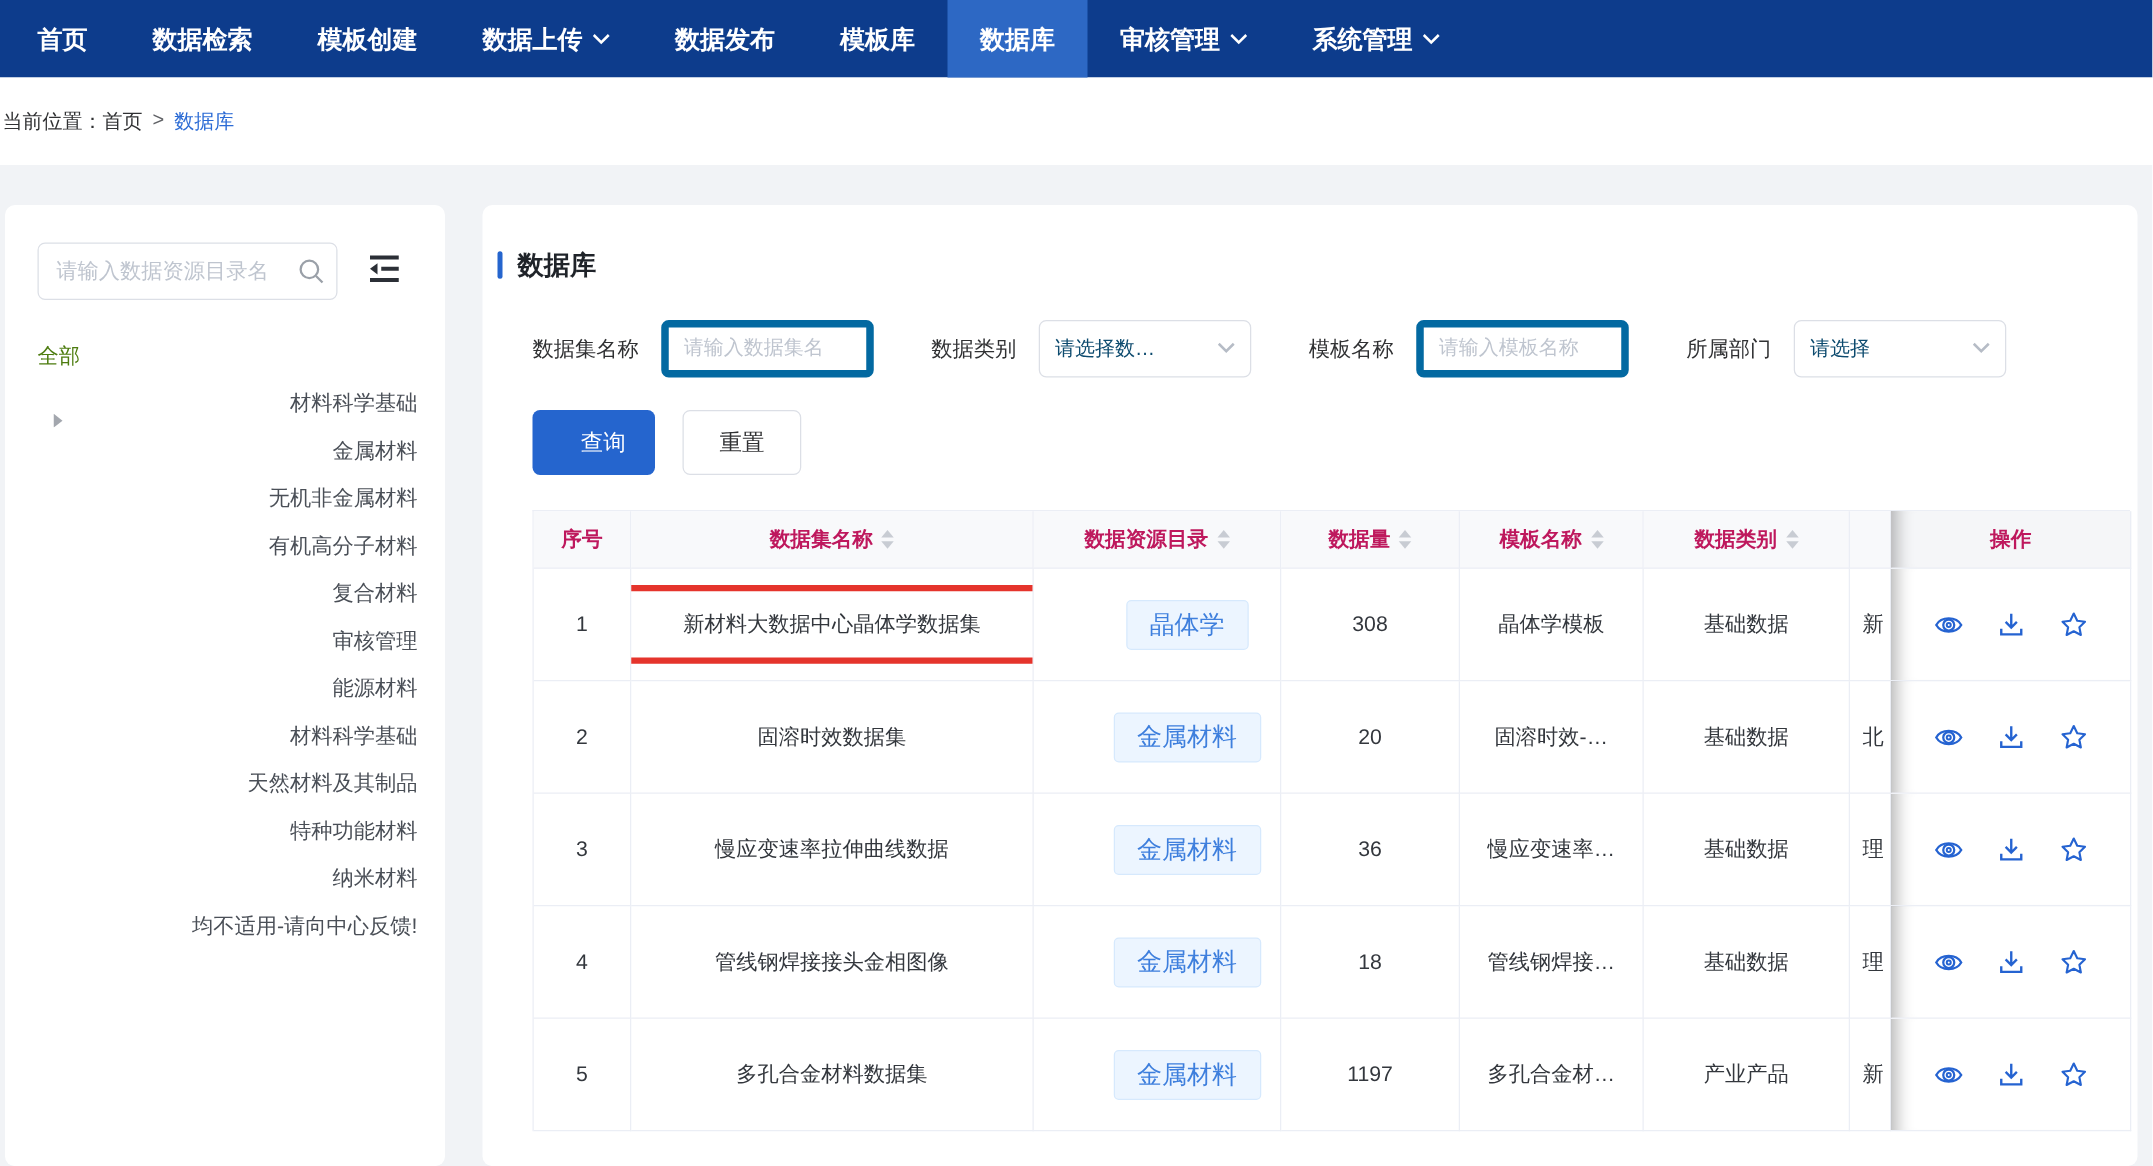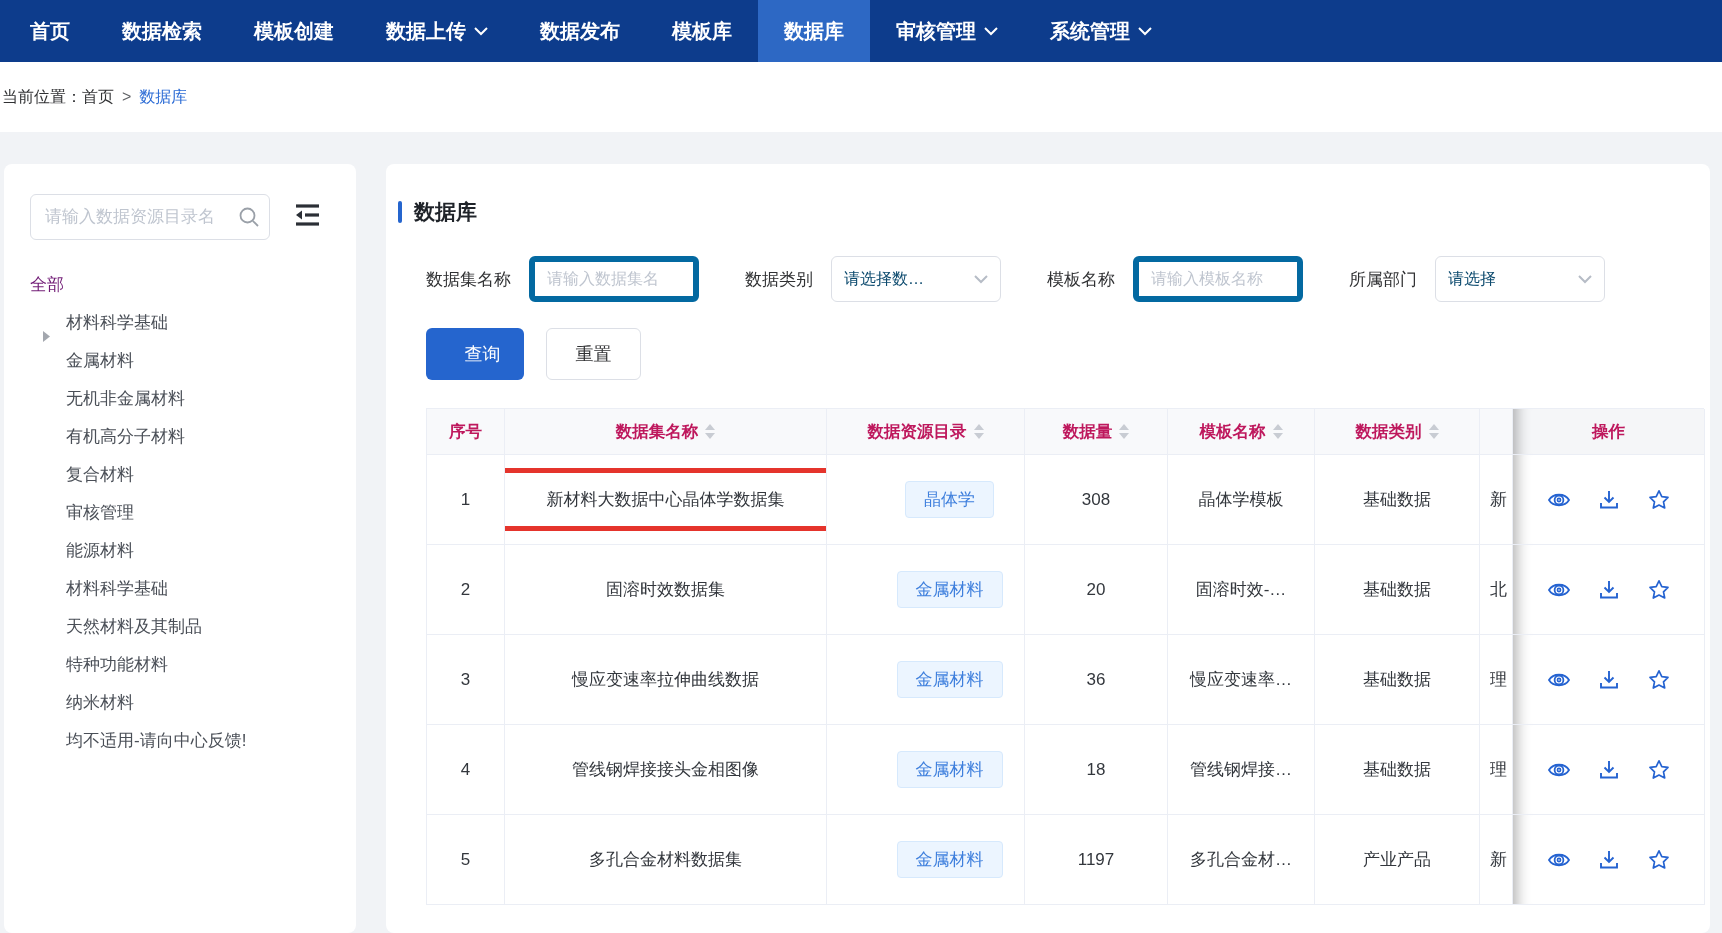--- a/index.html
+++ b/index.html
@@ -27,22 +27,22 @@
   .search-row { display:flex; align-items:center; gap:22px; }
   .search-wrap { position:relative; width:240px; }
   .search-wrap input { width:100%; height:46px; border:1px solid #dcdfe6; border-radius:6px;
     padding:0 38px 0 14px; font-size:17px; color:#0f172a; outline:none;
     font-family:"Liberation Sans","DejaVu Sans",sans-serif; }
   .search-wrap input::placeholder { color:#bfc5cf; }
   .search-icon { position:absolute; right:10px; top:12px; }
   .collapse-icon { cursor:pointer; }
   .tree { list-style:none; margin-top:26px; font-size:17px; color:#4a4f57; }
   .tree li { line-height:38px; cursor:pointer; white-space:nowrap; }
-  .tree li.root { color:#701a75; }
-  .tree li.child { padding-left:36px; position:relative; }
+  .tree li.root { color:#4d7c0f; }
+  .tree li.child { padding-left:36px; position:relative;text-align:right; }
   .tree .tree-caret { position:absolute; left:12px; top:14px; }
 
   
   .main { flex:1; margin-left:30px; margin-right:12px; height:100%; padding:34px 0 0 12px; overflow:hidden; }
   .page-title { display:flex; align-items:center; gap:12px; }
   .accent-bar { width:4px; height:22px; background:#2565ce; border-radius:2px; }
   .page-title h2 { font-size:21px; font-weight:700; color:#1f2329; }
 
   .filters { display:flex; align-items:center; margin-top:30px; margin-left:28px; }
   .filter-group { display:flex; align-items:center; margin-right:46px; }
@@ -70,21 +70,21 @@
   .cell.sliver { justify-content:flex-start; padding-left:10px; }
   .cell.op { box-shadow:inset 18px 0 14px -14px rgba(0,0,0,.30); }
   .thead .cell.op { background:#f5f6f8; }
 
   .sort-caret { display:inline-flex; flex-direction:column; gap:3px; }
   .sort-caret i { width:0; height:0; border-left:5px solid transparent; border-right:5px solid transparent; display:block; }
   .sort-caret .up { border-bottom:6px solid #c8ccd3; }
   .sort-caret .down { border-top:6px solid #c8ccd3; }
 
   .tag { display:inline-block; padding:9px 18px; background:#ecf5ff; border:1px solid #d6e9fd;
-    border-radius:4px; color:#3e7fdd; font-size:17px; line-height:1; white-space:nowrap;margin-left:48px; }
+    border-radius:4px; color:#3e7fdd; font-size:20px; line-height:1; white-space:nowrap;margin-left:48px; }
 
   .ops { display:flex; gap:26px; align-items:center; justify-content:center; width:100%; }
   .op-btn { cursor:pointer; display:flex; }
 
   .red-box { position:absolute; left:-24px; right:-14px; top:13px; bottom:13px;
     border:5px solid #e5342c; border-radius:4px; pointer-events:none; z-index:3; }
 </style>
 </head>
 <body>
 

